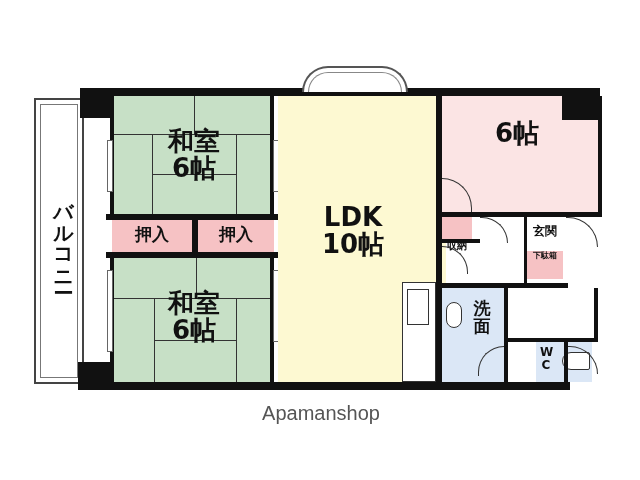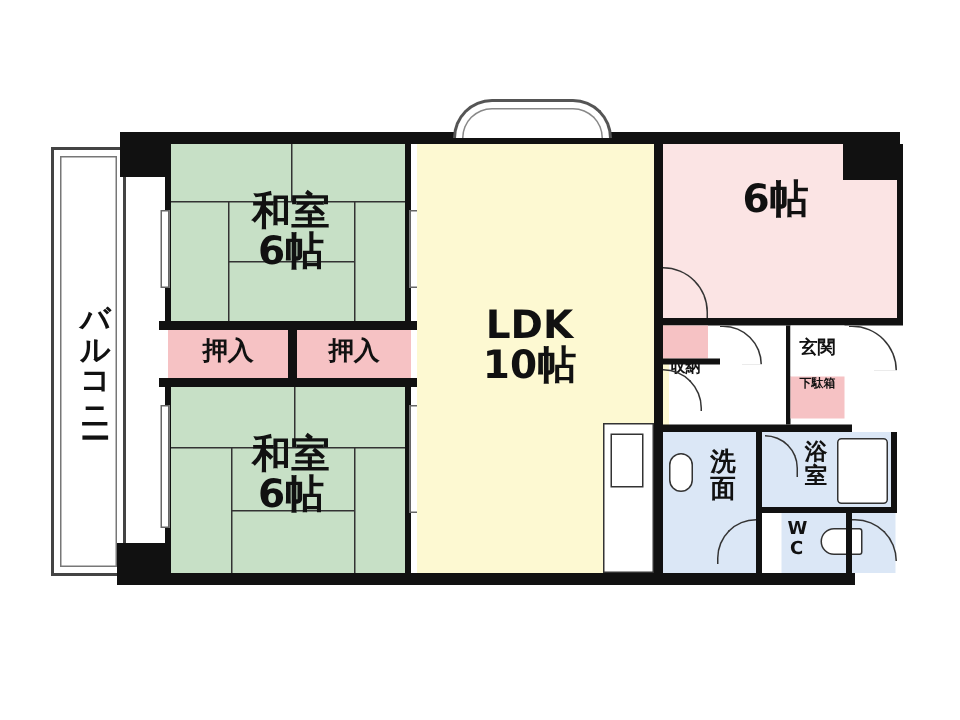--- a/index.html
+++ b/index.html
@@ -112,27 +112,23 @@
   </div>
   <div class="abs" style="left:566px;top:217px;width:32px;height:30px;border-top:1px solid #333;border-right:1px solid #333;border-radius:0 30px 0 0;"></div>
 
   <div class="abs wall" style="left:442px;top:283px;width:126px;height:5px;"></div>
   <div class="abs wet" style="left:442px;top:288px;width:63px;height:94px;">
     <div class="abs" style="left:4px;top:14px;width:16px;height:26px;border:1px solid #333;border-radius:8px;background:#fff;"></div>
     <div class="room-label" style="left:30px;top:12px;width:20px;font-size:17px;">洗面</div>
     <div class="abs" style="left:36px;top:58px;width:26px;height:30px;border-top:1px solid #333;border-left:1px solid #333;border-radius:30px 0 0 0;"></div>
   </div>
   <div class="abs wall" style="left:504px;top:288px;width:4px;height:94px;"></div>
-  <div class="abs wet" style="left:508px;top:288px;width:86px;height:50px;">
-    <div class="abs" style="left:2px;top:2px;width:22px;height:28px;border-top:1px solid #333;border-right:1px solid #333;border-radius:0 24px 0 0;"></div>
-    <div class="room-label" style="left:26px;top:6px;width:20px;font-size:15px;">浴室</div>
-    <div class="abs" style="left:50px;top:4px;width:34px;height:44px;border:1px solid #333;border-radius:3px;background:#fff;"></div>
-  </div>
   <div class="abs wall" style="left:594px;top:288px;width:4px;height:54px;"></div>
   <div class="abs wall" style="left:508px;top:338px;width:90px;height:4px;"></div>
-  <div class="abs wet" style="left:521px;top:342px;width:76px;height:40px;">
+  <div class="abs wet" style="left:536px;top:342px;width:56px;height:40px;">
     <div class="room-label" style="left:4px;top:4px;width:12px;font-size:12px;word-break:break-all;">WC</div>
     <div class="abs" style="left:26px;top:10px;width:28px;height:18px;border:1px solid #333;border-radius:9px 2px 2px 9px;background:#fff;"></div>
   </div>
   <div class="abs wall" style="left:564px;top:342px;width:4px;height:44px;"></div>
   <div class="abs" style="left:568px;top:346px;width:30px;height:28px;border-top:1px solid #333;border-right:1px solid #333;border-radius:0 28px 0 0;"></div>
 
+  <div class="abs" style="left:236px;top:402px;width:170px;text-align:center;font-family:'Liberation Sans', sans-serif;font-size:20px;color:#555;">Apamanshop</div>
 </div>
 
 </body></html>

